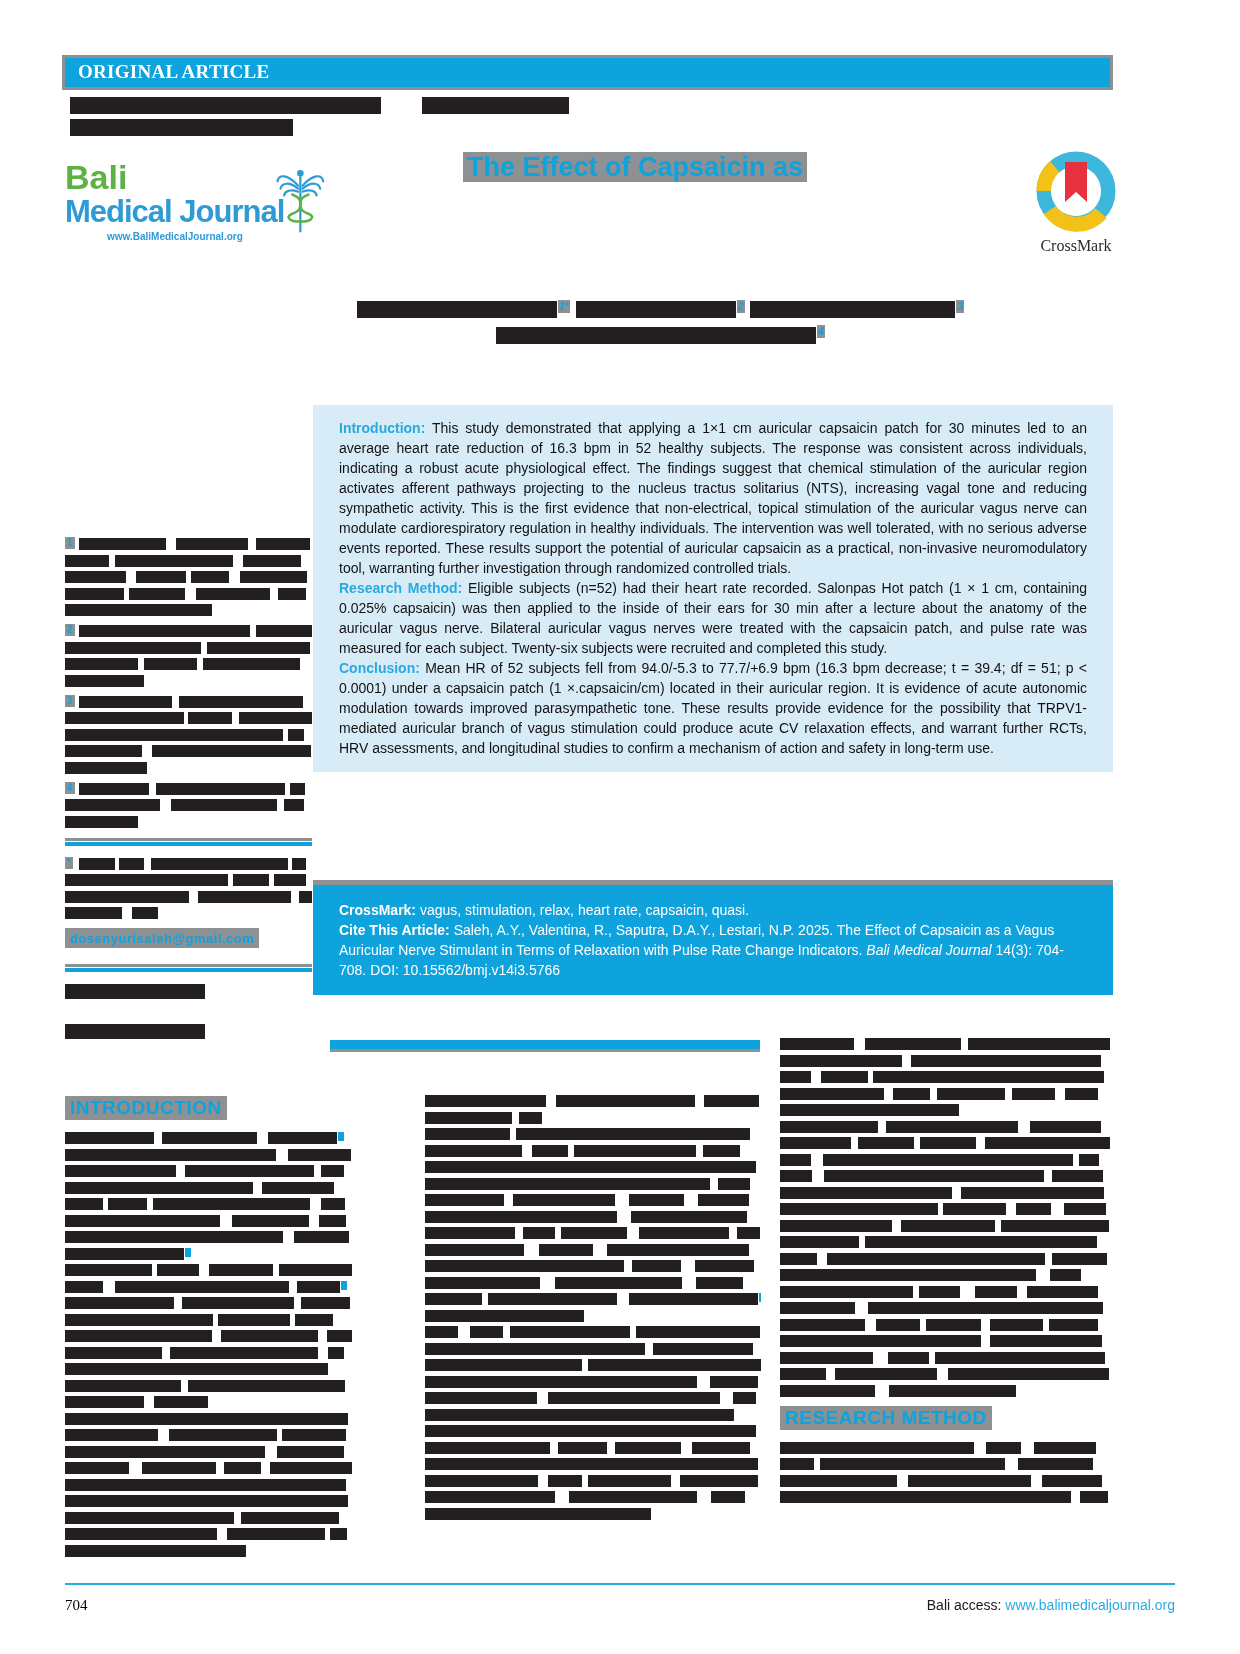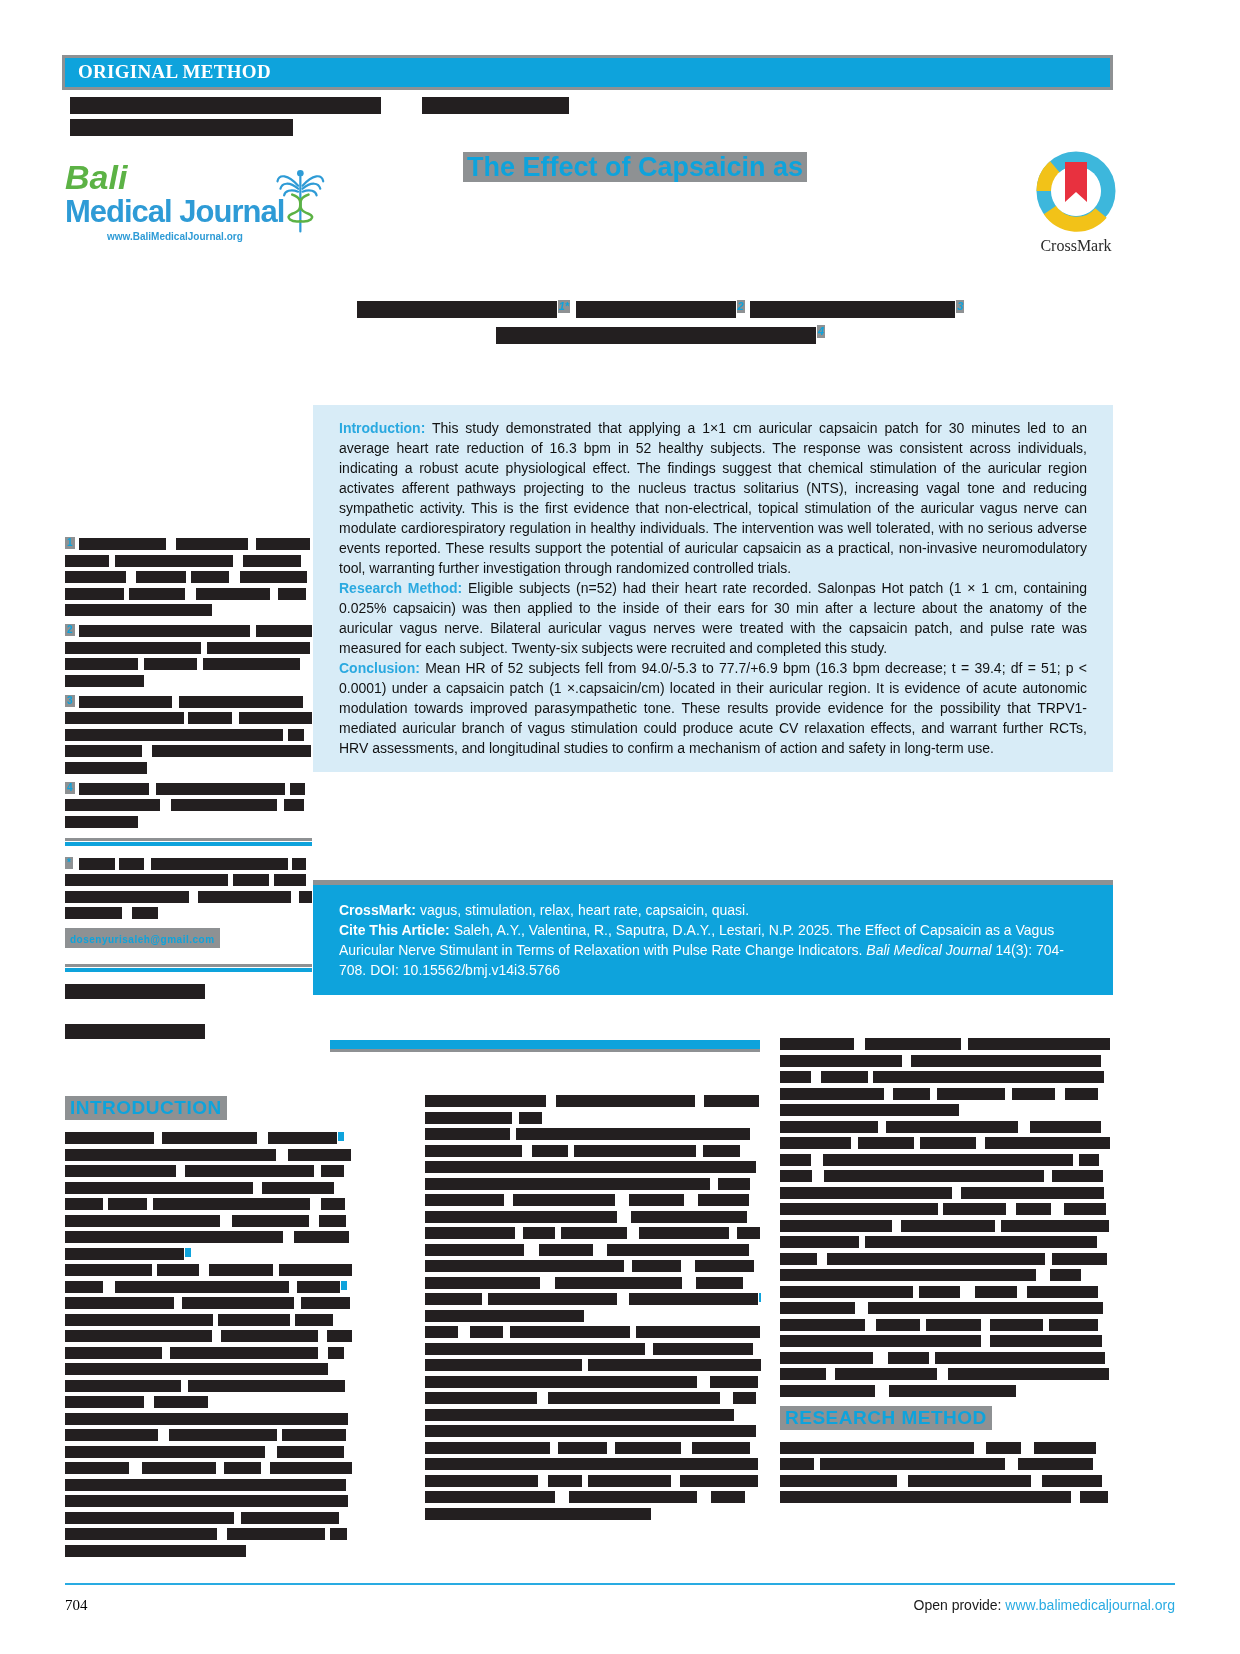--- a/index.html
+++ b/index.html
@@ -18,21 +18,21 @@
   
   .redact { font-size:0; }
   .rl { height:12px; margin-bottom:4.5px; white-space:nowrap; overflow:hidden; }
   .rb { display:inline-block; height:100%; background:var(--ink); vertical-align:top; }
   .rg { display:inline-block; height:100%; }
   .rc { display:inline-block; width:6px; height:9px; background:var(--brand); vertical-align:top; margin-left:1px; }
   .masthead-redact { position:absolute; left:70px; top:97px; width:1040px; }
   .masthead-redact .rl { height:17px; margin-bottom:5px; }
   
   .logo { position:absolute; left:65px; top:160px; width:260px; display:flex; }
-  .logo-bali { font-size:34px; font-weight:bold; color:var(--green); line-height:34px;font-style:italic; }
+  .logo-bali { font-size:34px; font-weight:bold; color:var(--green); line-height:34px; }
   .logo-mj   { font-size:31px; font-weight:bold; color:var(--logoblue); line-height:36px; white-space:nowrap; letter-spacing:-1px; }
   .logo-url  { font-size:10px; font-weight:bold; color:var(--logoblue); margin-left:42px; margin-top:1px; }
   .caduceus { margin-left:-8px; margin-top:-6px; }
   
   .title { position:absolute; left:250px; top:152px; width:770px; text-align:center;
            font-weight:bold; font-size:27px; color:var(--brand); }
   .title .t-line { margin-bottom:5px; }
   .hl { background:var(--gray); display:inline-block; line-height:30px; padding:0 4px; }
   
   .crossmark { position:absolute; left:1026px; top:150px; width:100px; text-align:center; cursor:pointer; }
@@ -58,21 +58,21 @@
             font-size:14px; line-height:20px; }
   .kw-lbl { font-weight:bold; }
   
   .sidebar { position:absolute; left:65px; top:538px; width:247px; }
   .aff { position:relative; margin-bottom:9px; }
   .aff .rl:first-child { padding-left:14px; }
   .s-sup { position:absolute; left:0; top:-1px; color:var(--brand); background:var(--gray);
            font-weight:bold; font-size:10px; line-height:10px; padding:1px 2px; z-index:2; }
   .sb-div { border-top:3px solid var(--gray); border-bottom:4px solid var(--brand); height:8px; margin:10px 0 12px 0; }
   .email-bar { background:var(--gray); display:inline-block; padding:1px 5px; margin:0 0 6px 0; }
-  .email-bar span { color:var(--brand); font-weight:bold; font-size:10px; letter-spacing:0.5px; }
+  .email-bar span { color:var(--brand); font-weight:bold; font-size:13px; letter-spacing:0.5px; }
   .date-bar { width:140px; height:15px; background:var(--ink); }
   .date-bar + .date-bar { margin-top:25px; }
   
   .col { position:absolute; }
   .col1 { left:65px;  top:1096px; width:288px; }
   .col2 { left:425px; top:1095px; width:336px; }
   .col3 { left:780px; top:1038px; width:331px; }
   .blue-line { position:absolute; left:330px; top:1040px; width:430px; height:12px;
                background:var(--brand); border-bottom:3px solid var(--gray); }
   .sec-head { margin-bottom:12px; }
@@ -85,21 +85,21 @@
   .pageno { font-family:"Liberation Serif", serif; font-size:15px; color:#000; }
   .oa { font-size:14px; color:#1a1a1a; }
   .oa .oa-url { color:#29abe2; cursor:pointer; }
 </style>
 </head>
 <body>
 
 <div id="page">
 
   <div class="kicker">
-    <span>ORIGINAL METHOD</span>
+    <span>ORIGINAL ARTICLE</span>
   </div>
 
   <div class="redact masthead-redact">
       <div class="rl"><span class="rb" style="width: 29.8804%;"></span><span class="rg" style="width: 3.99948%;"></span><span class="rb" style="width: 14.1201%;"></span></div>
       <div class="rl"><span class="rb" style="width: 21.4366%;"></span></div>
     </div>
 
   <div class="logo">
     <div class="logo-text">
       <div class="logo-bali">Bali</div>
@@ -319,18 +319,18 @@
         <div class="rl"><span class="rb" style="width: 10.4167%;"></span><span class="rg" style="width: 1.77137%;"></span><span class="rb" style="width: 18.1529%;"></span><span class="rb" style="width: 17.1073%;"></span><span class="rb" style="width: 20.6383%;"></span><span class="rg" style="width: 3.9709%;"></span><span class="rb" style="width: 22.6111%;"></span></div>
         <div class="rl"><span class="rb" style="width: 35.229%;"></span><span class="rg" style="width: 3.50777%;"></span><span class="rb" style="width: 16.8241%;"></span><span class="rb" style="width: 9.44167%;"></span><span class="rb" style="width: 10.7735%;"></span><span class="rg" style="width: 3.37013%;"></span><span class="rb" style="width: 18.1462%;"></span></div>
         <div class="rl"><span class="rb" style="width: 12.2473%;"></span><span class="rb" style="width: 37.6556%;"></span><span class="rb" style="width: 38.1068%;"></span><span class="rg" style="width: 2.68933%;"></span><span class="rb" style="width: 8.43317%;"></span></div>
       </div>
   </div>
 
   <div class="foot-rule"></div>
   <div class="foot">
     <span class="pageno">704</span>
     <span class="oa">
-      <span>Open provide:</span>
+      <span>Bali access:</span>
       <span class="oa-url">www.balimedicaljournal.org</span>
     </span>
   </div>
 
 </div>
 
 </body></html>

